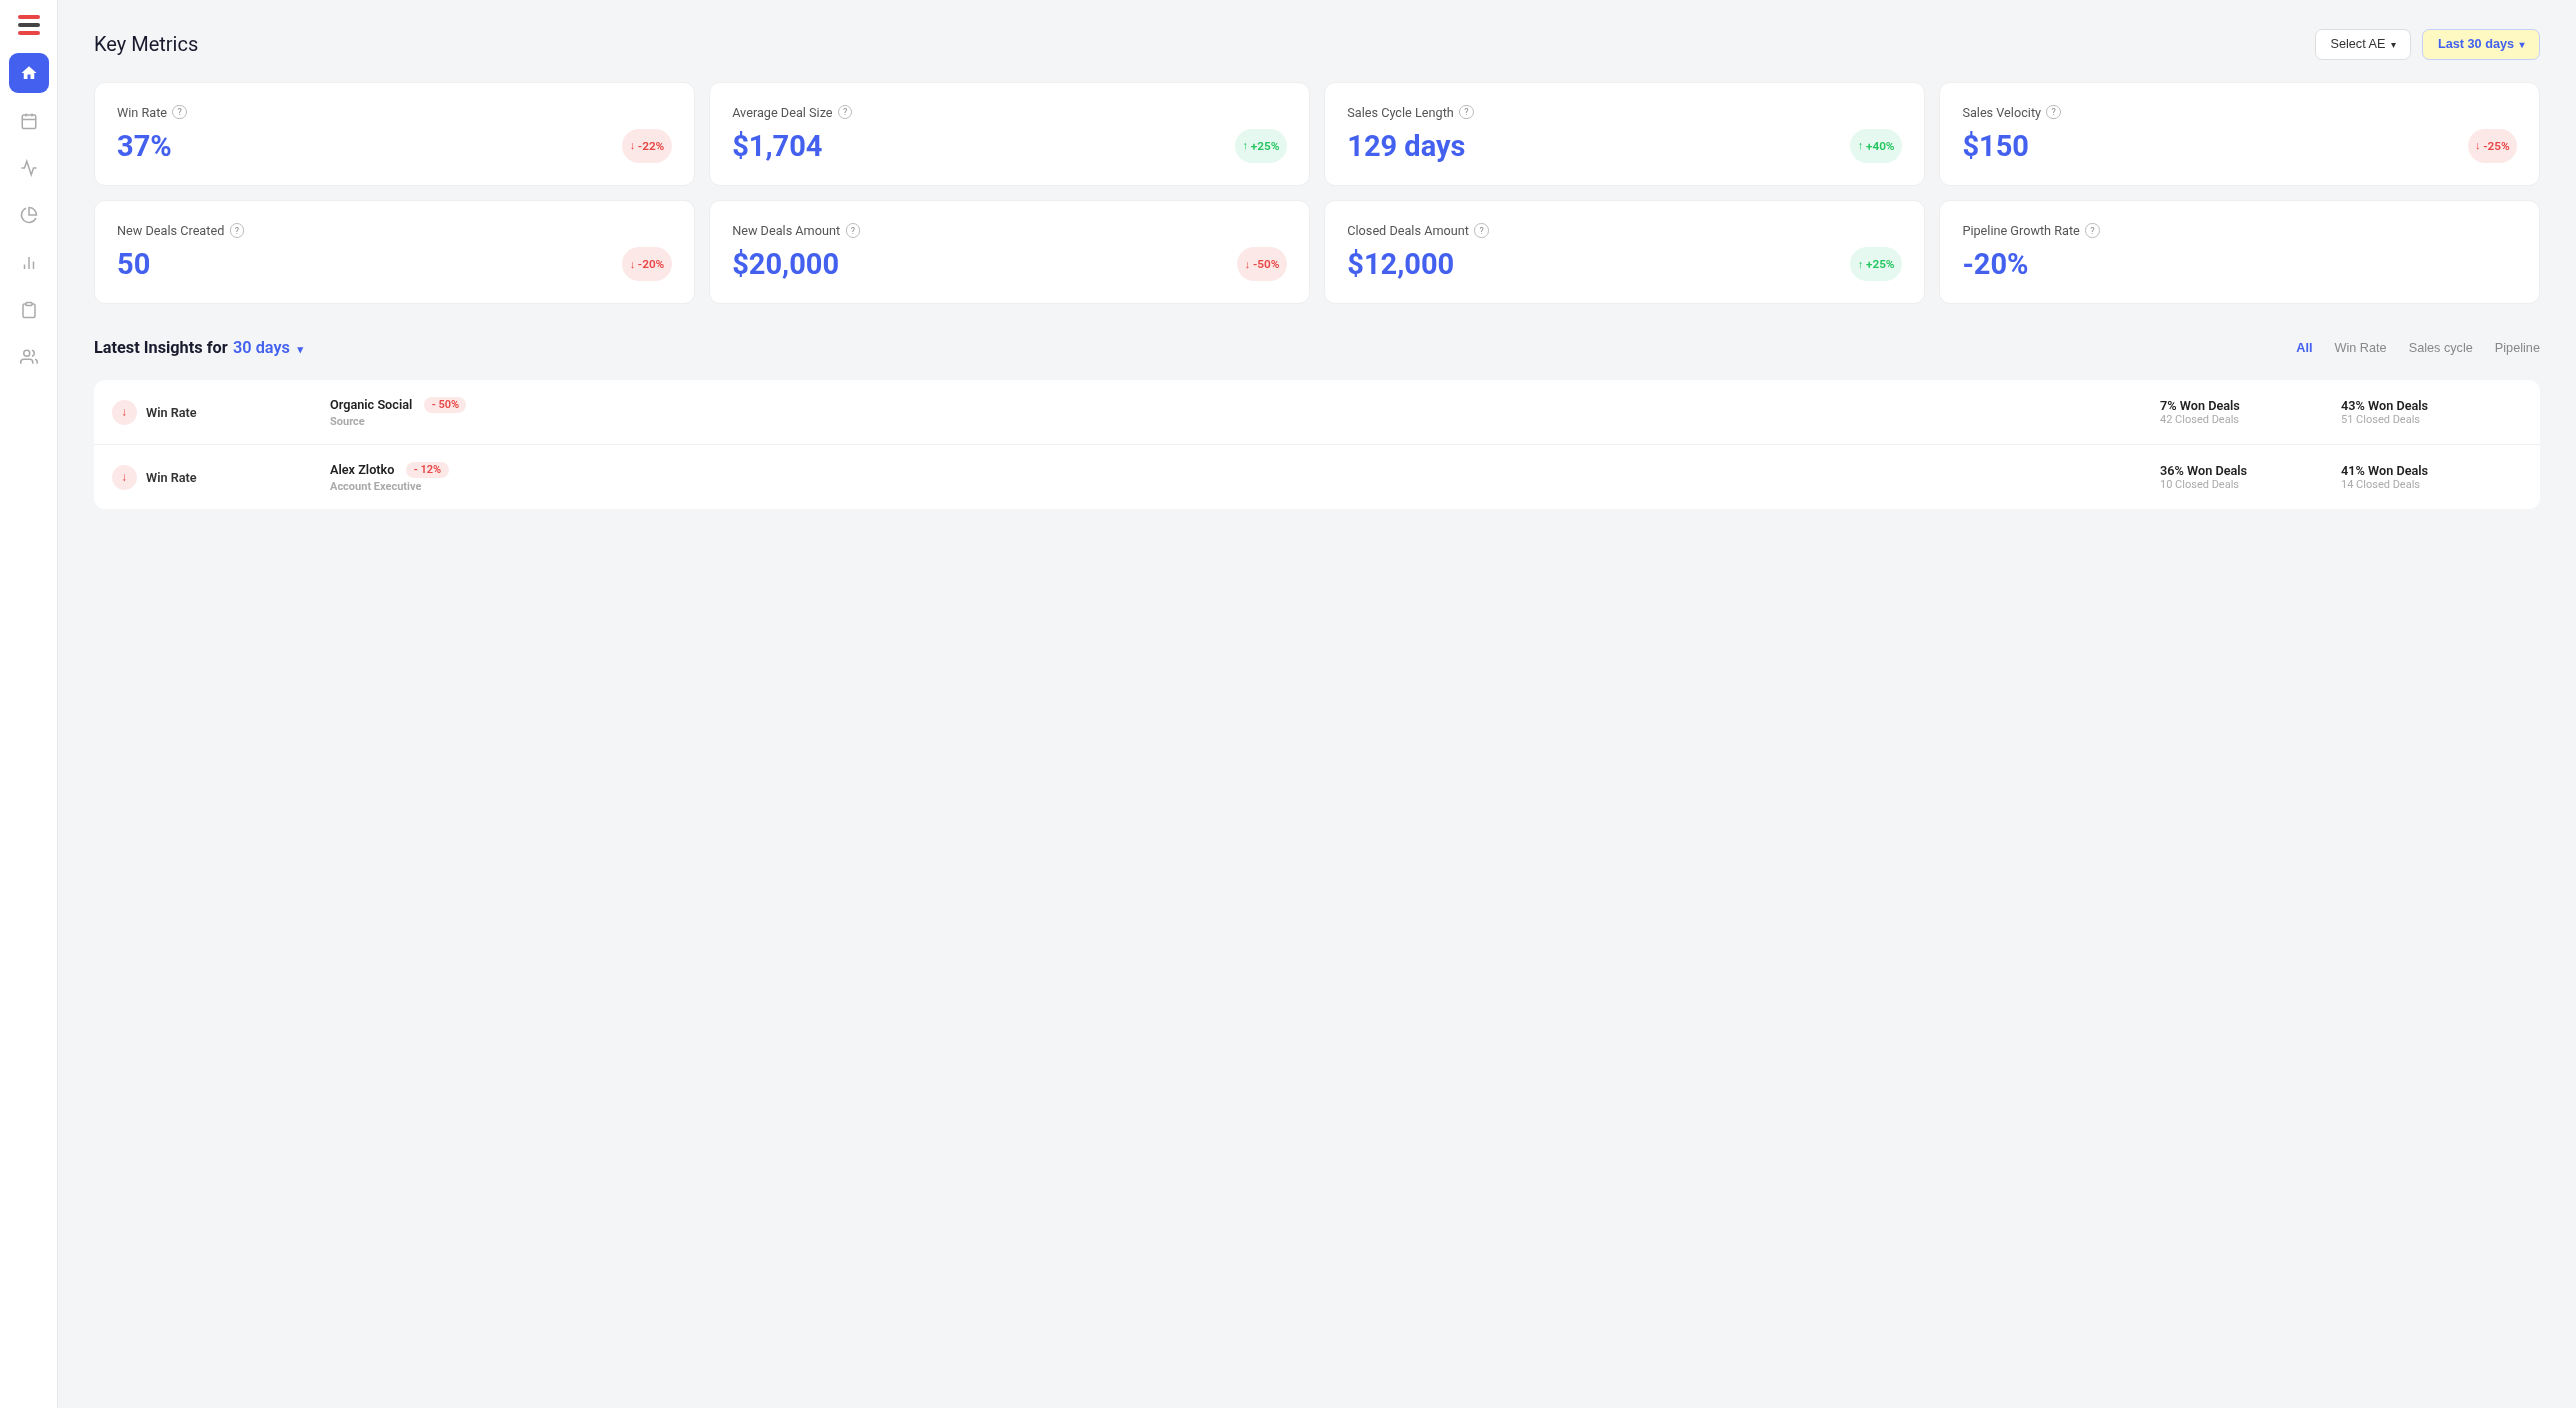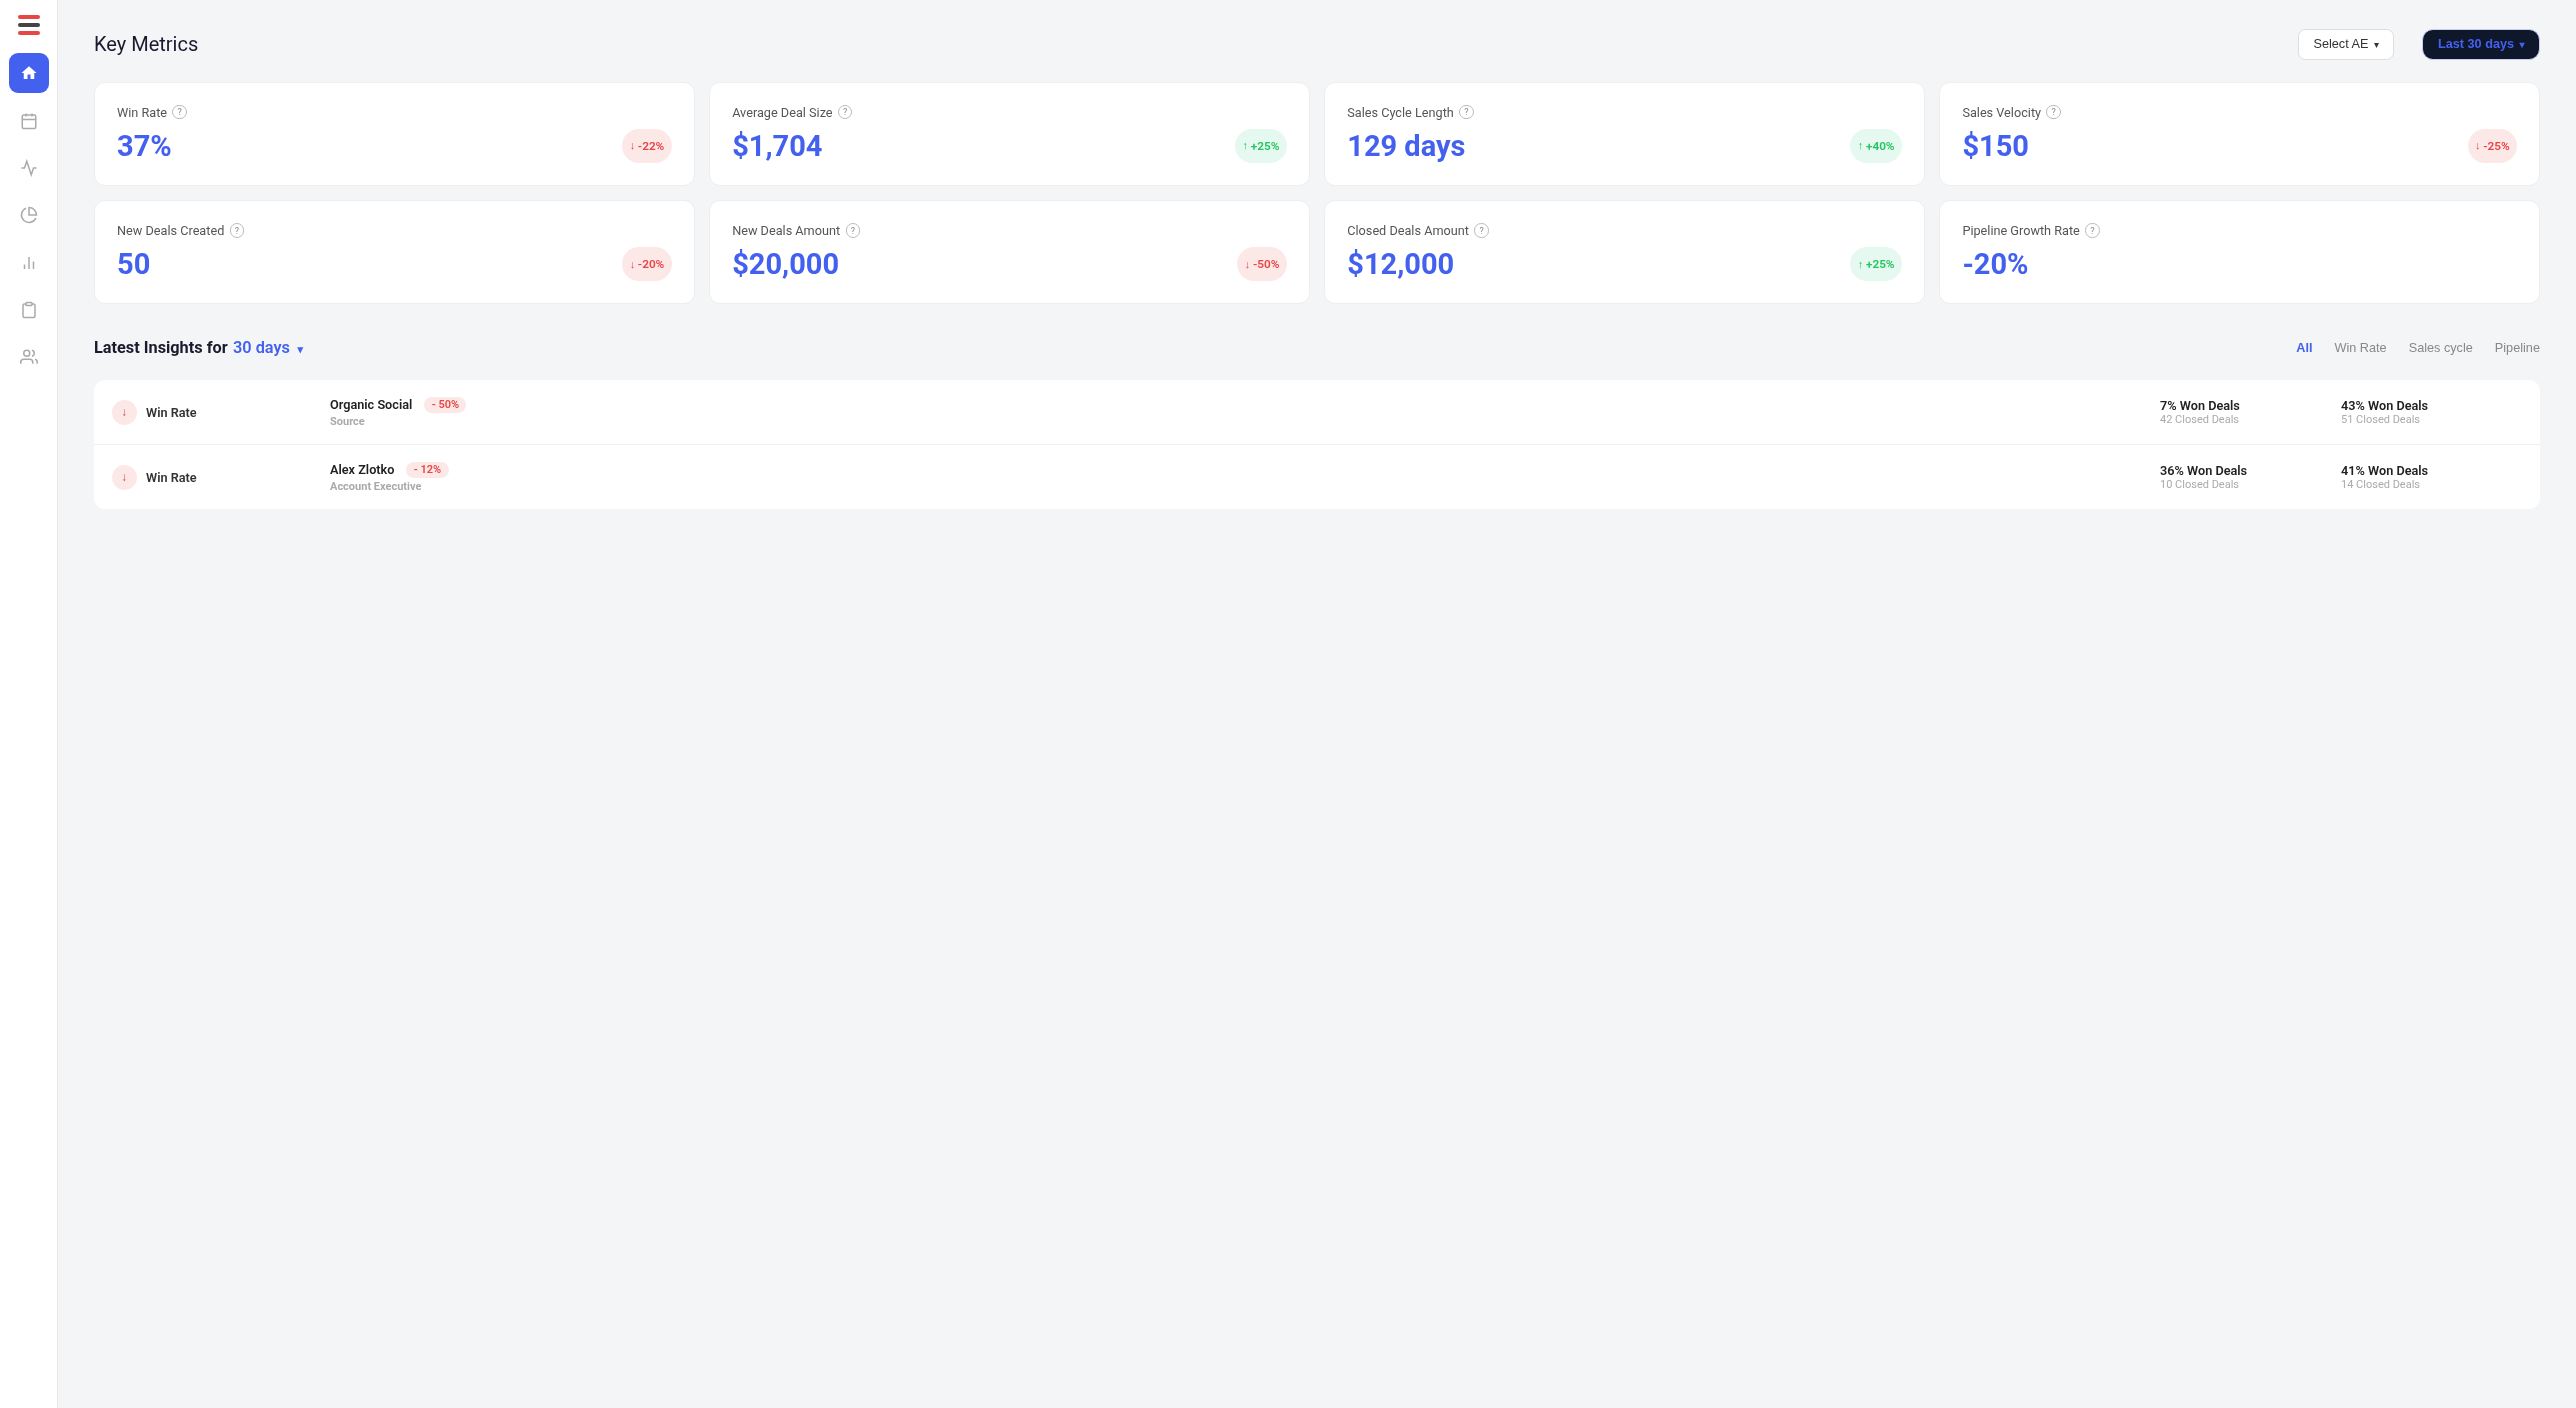--- a/index.html
+++ b/index.html
@@ -74,41 +74,40 @@
       justify-content: space-between;
       margin-bottom: 22px;
     }
     .page-title {
       font-size: 20px;
       font-weight: 400;
       color: #1a1a2e;
     }
     .header-controls {
       display: flex;
-      gap: 28px;
+      gap: 11px;
       align-items: center;
     }
     .dropdown-btn {
       display: flex;
       align-items: center;
       gap: 5.4px;
       padding: 7.3px 14.5px;
       border-radius: 7.3px;
       border: 0.9px solid #ddd;
       background: #fff;
       cursor: pointer;
       font-size: 12.7px;
       color: #333;
     }
     .dropdown-btn.accent {
       color: #4361ee;
       font-weight: 600;
       border-color: #c5cef8;
-      background: #0f172a;
-      border-radius: 11px;
+      background: #fef9c3;
     }
     .chevron { font-size: 10px; }
 
     
     .metrics-grid {
       display: grid;
       grid-template-columns: repeat(4, 1fr);
       gap: 14.5px;
       margin-bottom: 14.5px;
     }

